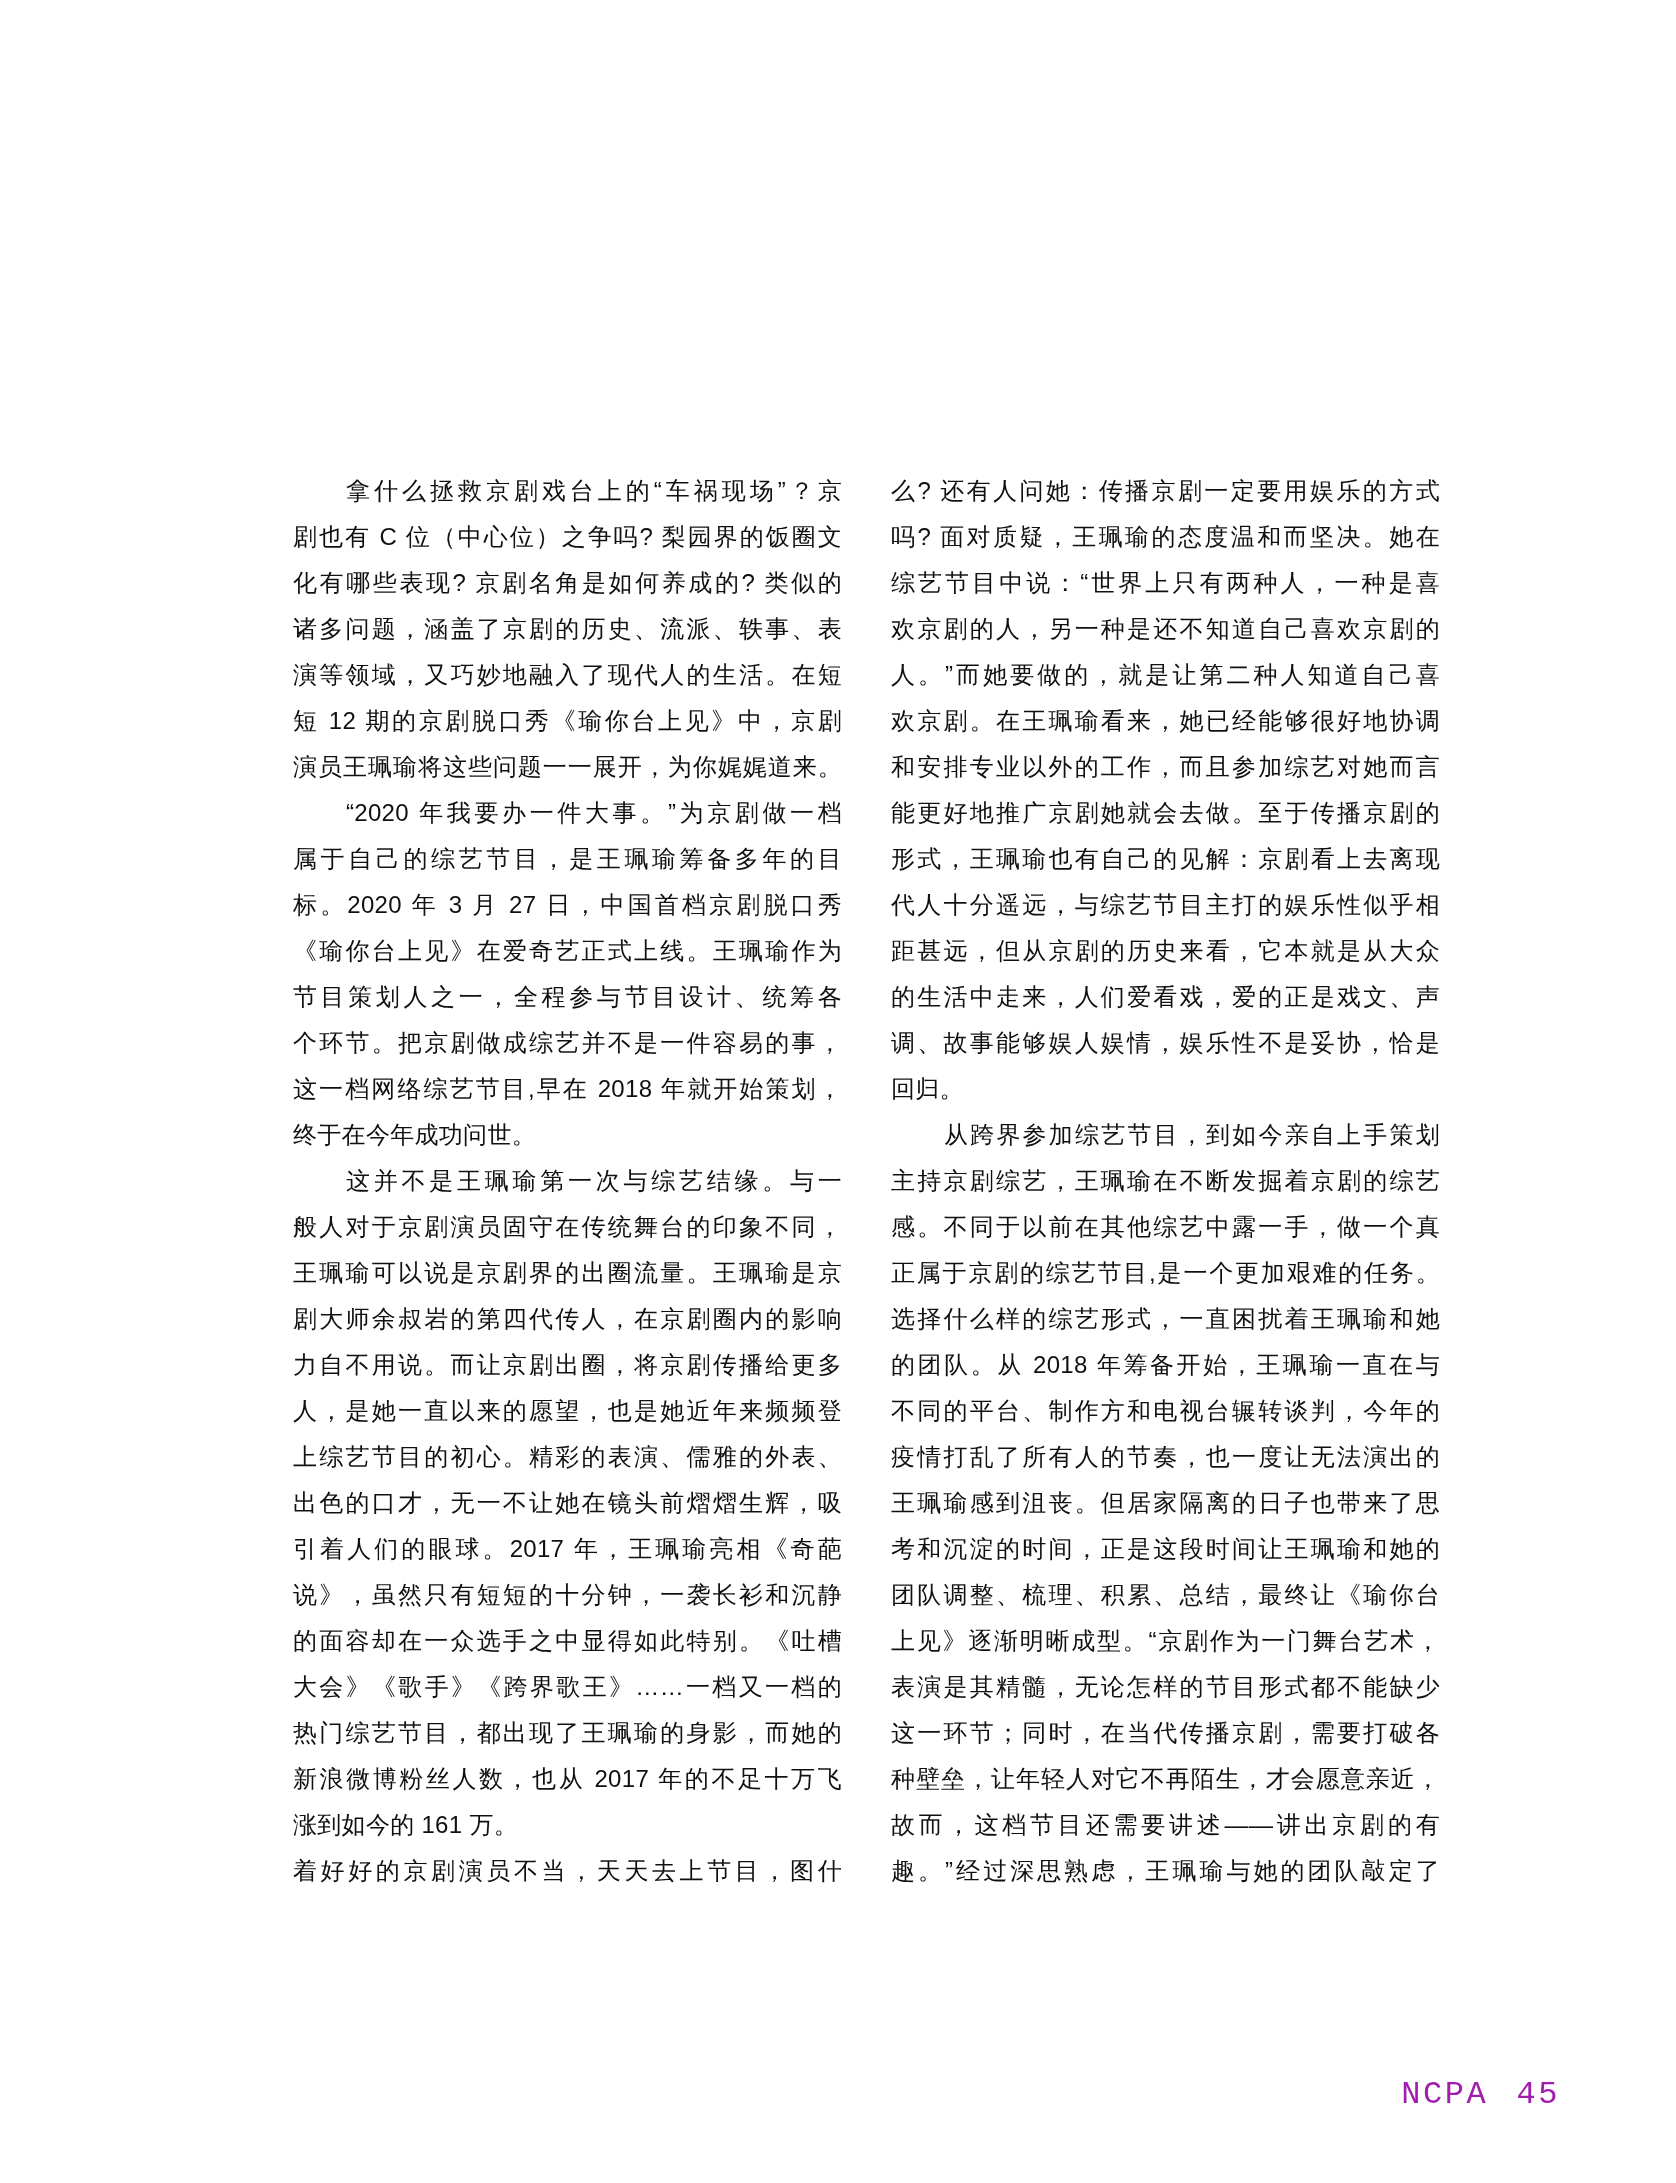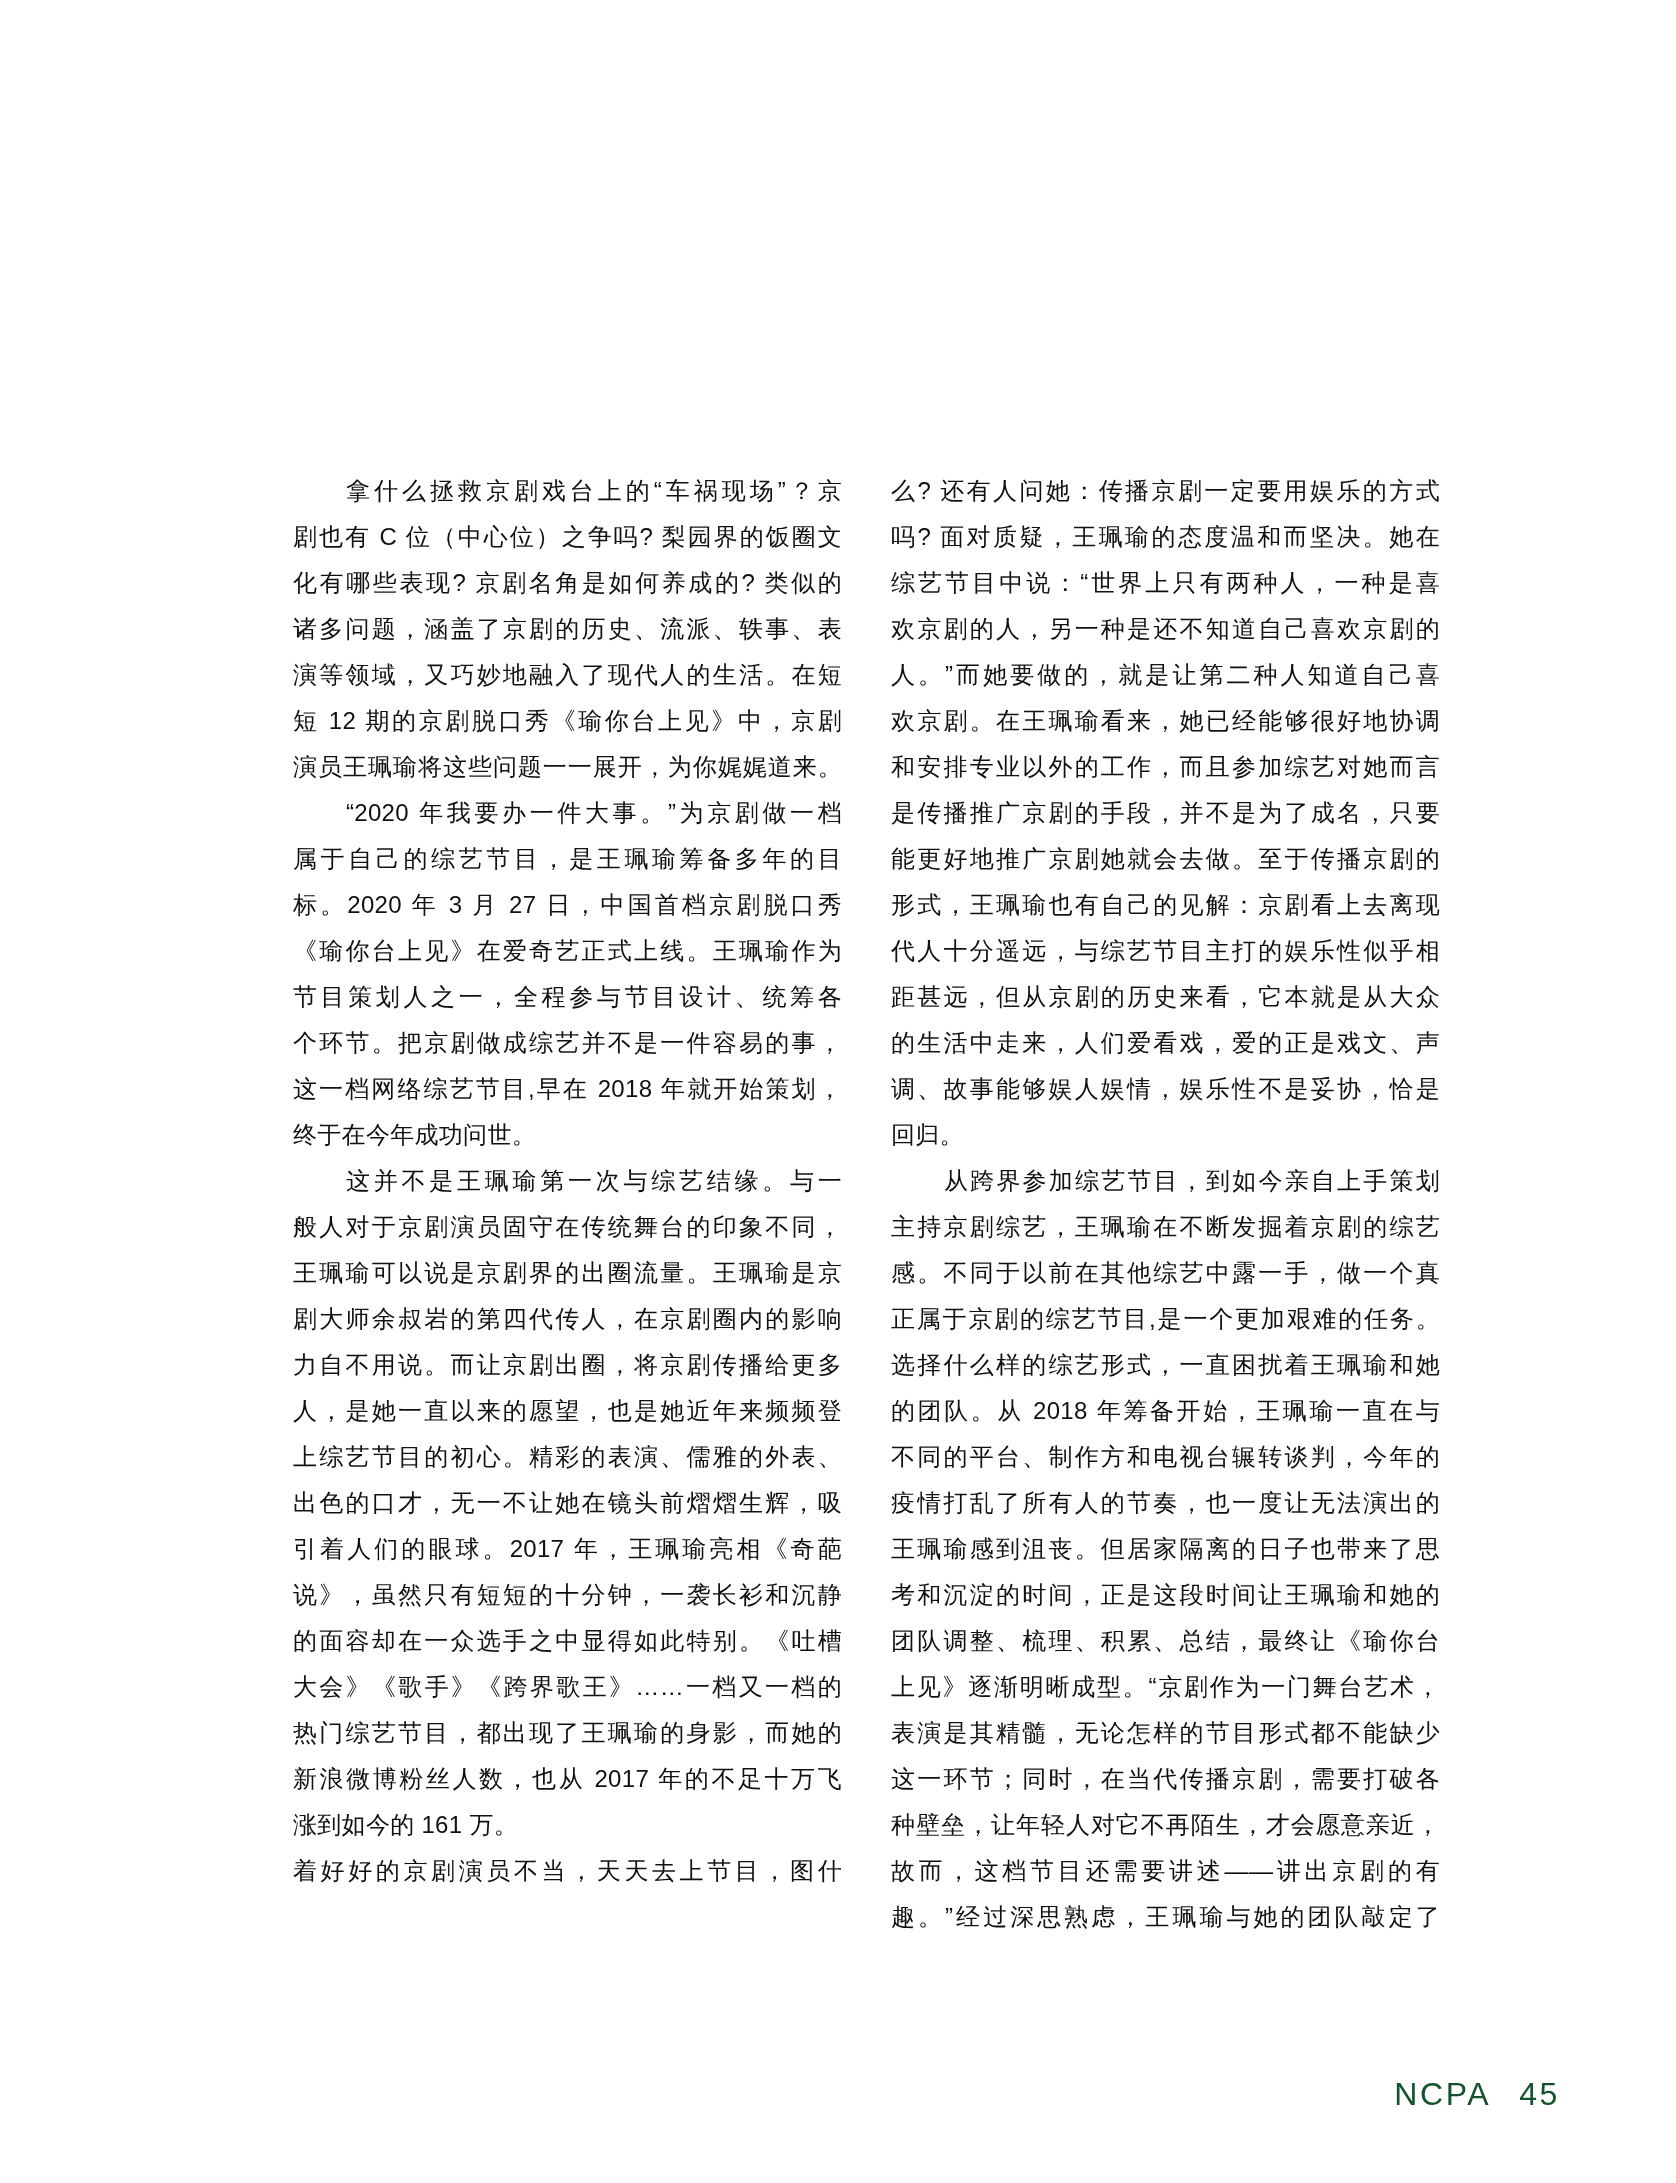--- a/index.html
+++ b/index.html
@@ -42,24 +42,25 @@
     padding-left: 53px;
   }
   .line.end {
     text-align-last: left;
   }
   .page-footer {
     position: absolute;
     top: 2061px;
     right: 116px;
     font-size: 32px;
-    color: #14532d;
+    color: #a21caf;
     letter-spacing: 2.6px;
     display: flex;
     align-items: baseline;
+    font-family: Liberation Mono, monospace;
   }
   .page-footer .brand { }
   .page-footer .pagenum { margin-left: 28px; margin-top: 15px; }
 </style>
 </head>
 <body>
 
 <div class="page">
 
   <div class="text-column left">
@@ -97,21 +98,20 @@
     </div>
 
   <div class="text-column right">
       <div class="line">么? 还有人问她：传播京剧一定要用娱乐的方式</div>
       <div class="line">吗? 面对质疑，王珮瑜的态度温和而坚决。她在</div>
       <div class="line">综艺节目中说：“世界上只有两种人，一种是喜</div>
       <div class="line">欢京剧的人，另一种是还不知道自己喜欢京剧的</div>
       <div class="line">人。”而她要做的，就是让第二种人知道自己喜</div>
       <div class="line">欢京剧。在王珮瑜看来，她已经能够很好地协调</div>
       <div class="line">和安排专业以外的工作，而且参加综艺对她而言</div>
-      <div class="line">是传播推广京剧的手段，并不是为了成名，只要</div>
       <div class="line">能更好地推广京剧她就会去做。至于传播京剧的</div>
       <div class="line">形式，王珮瑜也有自己的见解：京剧看上去离现</div>
       <div class="line">代人十分遥远，与综艺节目主打的娱乐性似乎相</div>
       <div class="line">距甚远，但从京剧的历史来看，它本就是从大众</div>
       <div class="line">的生活中走来，人们爱看戏，爱的正是戏文、声</div>
       <div class="line">调、故事能够娱人娱情，娱乐性不是妥协，恰是</div>
       <div class="line end">回归。</div>
       <div class="line indent">从跨界参加综艺节目，到如今亲自上手策划</div>
       <div class="line">主持京剧综艺，王珮瑜在不断发掘着京剧的综艺</div>
       <div class="line">感。不同于以前在其他综艺中露一手，做一个真</div>

